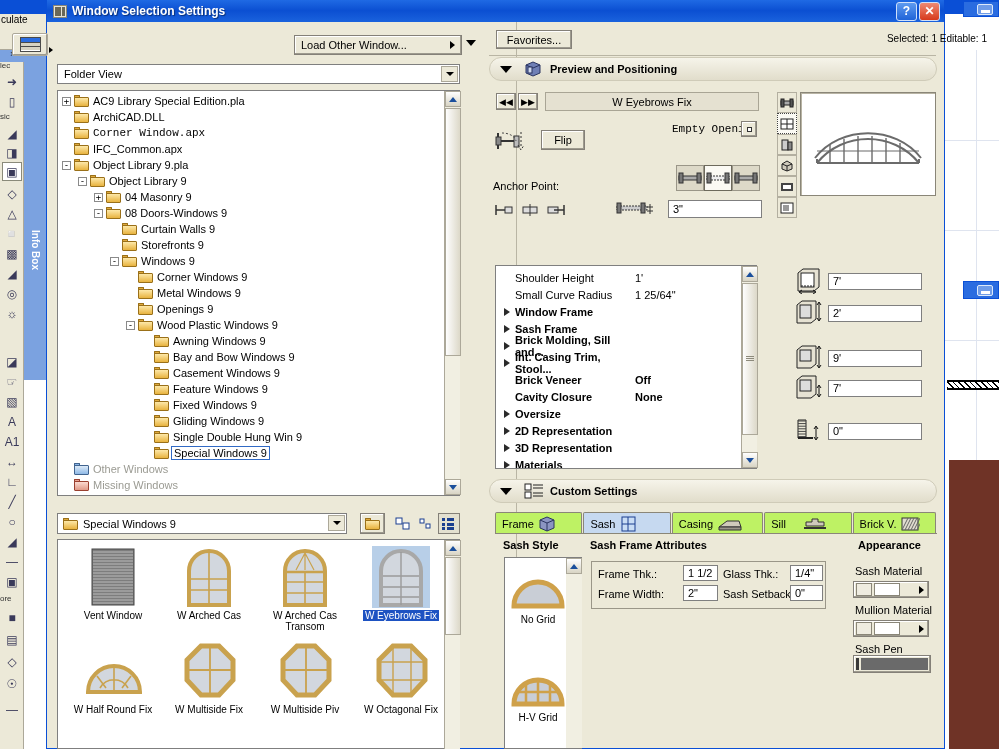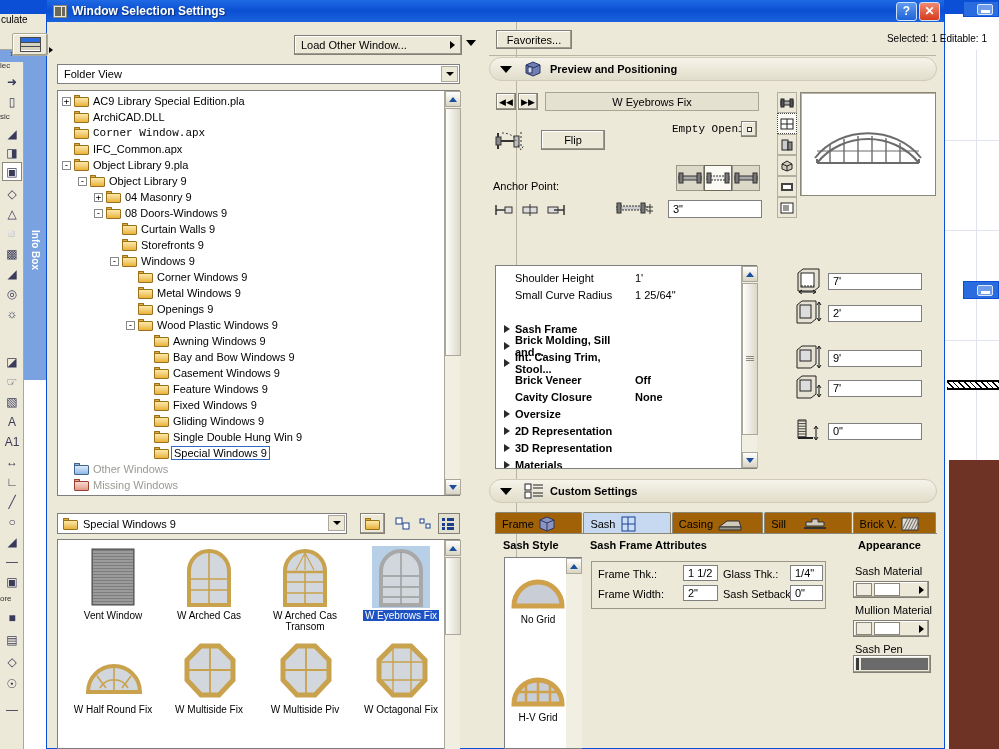--- a/index.html
+++ b/index.html
@@ -313,21 +313,21 @@
     display:flex; align-items:center; justify-content:center;
     font-size:9px; color:#000;
   }
   .name-field {
     position:absolute; left:545px; top:92px; width:214px; height:19px;
     background:#e5e1d1; border:1px solid #a9a595;
     display:flex; align-items:center; justify-content:center;
     font-size:11px;
   }
   .flip-btn {
-    position:absolute; left:541px; top:130px; width:64px; height:20px;
+    position:absolute; left:541px; top:130px; width:44px; height:20px;
     background:#ece9d8; border:1px solid #848078;
     box-shadow: inset -1px -1px 0 #9d9a8e, inset 1px 1px 0 #fff;
     display:flex; align-items:center; justify-content:center; font-size:11px;
   }
   .lbl { position:absolute; font-size:11px; color:#000; }
   .mini-chk {
     position:absolute; width:16px; height:16px;
     background:#ece9d8; border:1px solid #848078;
     box-shadow: inset -1px -1px 0 #9d9a8e, inset 1px 1px 0 #fff;
     display:flex; align-items:center; justify-content:center;
@@ -392,21 +392,21 @@
   .dim-row { position:absolute; display:flex; align-items:center; }
   .dim-icon { width:27px; height:26px; position:relative; margin-right:6px; }
 
   
   .tabs-row {
     position:absolute; left:495px; top:512px; width:442px; height:22px;
     display:flex;
   }
   .ctab {
     height:22px; border:1px solid #8a8678; border-bottom:none;
-    background:#a16207; display:flex; align-items:center;
+    background:#bef264; display:flex; align-items:center;
     padding:0 6px; gap:4px; font-size:11px; margin-right:1px;
     border-radius:2px 2px 0 0;
   }
   .ctab.active { background:#c6d9f0; }
   .tabs-underline {
     position:absolute; left:495px; top:533px; width:442px; height:1px;
     background:#8a8678;
   }
   .cs-head { position:absolute; font-size:11px; font-weight:bold; color:#000; }
   .sash-list {
@@ -1073,20 +1073,25 @@
         <div class="prow" style="top: 3px;">
           <span class="tri-sp"></span>
           <span class="pname">Shoulder Height</span>
           <span class="pval light">1'</span>
         </div>
         <div class="prow" style="top: 20px;">
           <span class="tri-sp"></span>
           <span class="pname">Small Curve Radius</span>
           <span class="pval light">1 25/64"</span>
         </div>
+        <div class="prow" style="top: 37px;">
+          <span class="tri"></span>
+          <span class="pname b">Window Frame</span>
+          <span class="pval"></span>
+        </div>
         <div class="prow" style="top: 54px;">
           <span class="tri"></span>
           <span class="pname b">Sash Frame</span>
           <span class="pval"></span>
         </div>
         <div class="prow" style="top: 71px;">
           <span class="tri"></span>
           <span class="pname b">Brick Molding, Sill and...</span>
           <span class="pval"></span>
         </div>

